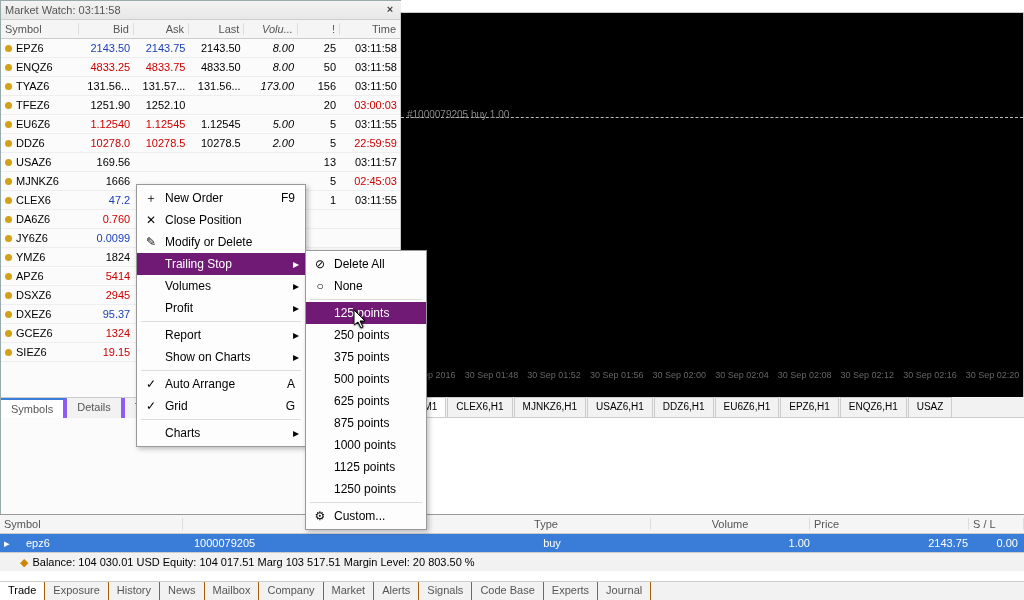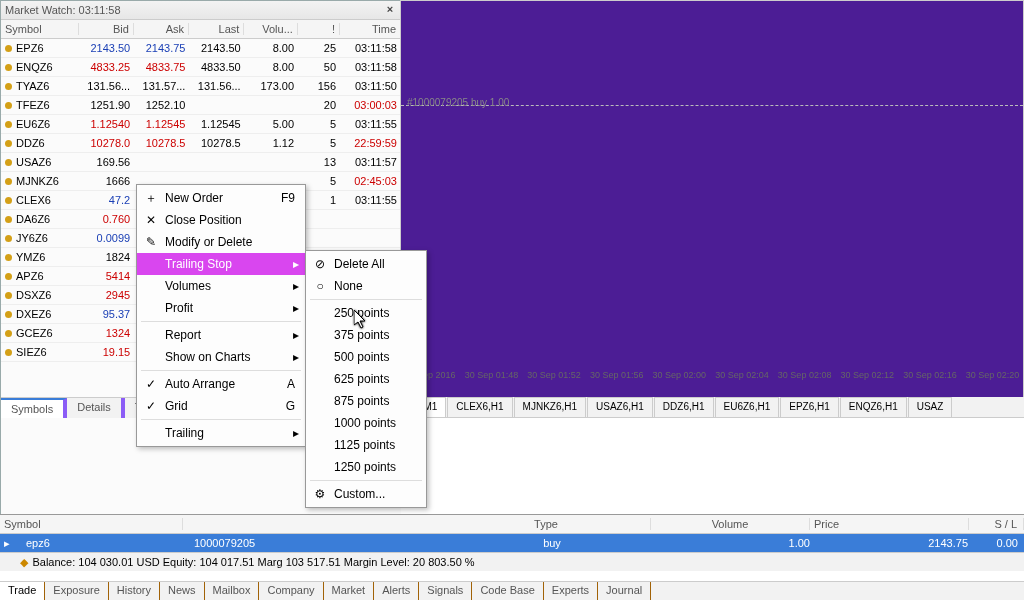--- a/index.html
+++ b/index.html
@@ -7,49 +7,49 @@
   .mw-title{background:linear-gradient(#f3f3f3,#e7e7e7);height:18px;line-height:18px;padding:0 4px;font-size:11px;color:#555;display:flex;justify-content:space-between;align-items:center;border-bottom:1px solid #ccc;}
   .mw-close{width:14px;height:14px;text-align:center;line-height:12px;font-weight:bold;cursor:pointer;color:#444;}
   .mw-head,.mw-row{display:flex;height:18px;align-items:center;border-bottom:1px solid #eee;}
   .mw-head{background:#f5f5f5;border-bottom:1px solid #ccc;}
   .mw-head>div{border-right:1px solid #ddd;padding:0 4px;text-align:right;color:#555;}
   .mw-row>div{padding:0 4px;text-align:right;}
   .c-sym{width:74px;text-align:left!important;display:flex;align-items:center;gap:4px;}
   .c-bid{width:50px;}
   .c-ask{width:50px;}
   .c-last{width:50px;}
-  .c-vol{width:48px;}
+  .c-vol{width:48px;font-style:italic;}
   .c-int{width:36px;}
   .c-time{width:56px;}
   .dot{width:7px;height:7px;border-radius:50%;background:#d4a017;display:inline-block;}
   .blue{color:#1a3fb5;}
   .red{color:#c00;}
   .tabbar{position:absolute;left:0;bottom:183px;height:20px;width:398px;border-top:1px solid #ccc;background:#f2f2f2;display:flex;}
   .tabbar .tab{padding:3px 10px;border-right:4px solid #8b5cf6;color:#555;cursor:pointer;}
   .tabbar .tab.active{background:#fff;border-top:2px solid #3a7dd8;}
-  .chart{position:absolute;left:400px;top:0;right:0;height:396px;background:#4c1d95;border:1px solid #ccc;}
+  .chart{position:absolute;left:400px;top:12px;right:0;height:396px;background:#000000;border:1px solid #ccc;}
   .chart-label{position:absolute;left:6px;top:96px;font-size:10px;color:#888;}
   .chart-dash{position:absolute;left:0;top:104px;right:0;border-top:1px dashed #bbb;}
   .timeaxis{position:absolute;left:400px;top:370px;right:0;height:20px;font-size:9px;color:#666;display:flex;justify-content:space-around;}
   .charttabs{position:absolute;left:400px;top:397px;right:0;height:20px;background:#f2f2f2;border-bottom:1px solid #ccc;display:flex;overflow:hidden;}
   .charttabs .ct{padding:3px 8px;border:1px solid #ccc;border-bottom:none;margin-right:1px;font-size:10px;white-space:nowrap;cursor:pointer;}
   .charttabs .ct.active{background:#fff;}
   .terminal{position:absolute;left:0;right:0;bottom:17px;height:68px;border-top:1px solid #999;background:#fff;}
   .term-head{display:flex;background:#f5f5f5;border-bottom:1px solid #ccc;height:18px;align-items:center;}
   .term-head>div{border-right:1px solid #ddd;padding:0 4px;color:#555;}
   .term-row{display:flex;height:18px;align-items:center;background:#3a7dd8;color:#fff;}
   .term-row>div{padding:0 4px;}
   .term-status{display:flex;height:18px;align-items:center;background:#f2f2f2;border-top:1px solid #ccc;font-size:11px;padding-left:20px;}
   .bottomtabs{position:absolute;left:0;right:0;bottom:0;height:18px;border-top:1px solid #ccc;background:#f2f2f2;display:flex;overflow:hidden;}
   .bt{padding:2px 8px;border-right:1px solid #a16207;color:#555;cursor:pointer;white-space:nowrap;}
   .bt.active{background:#fff;color:#000;}
   
   .menu{position:absolute;background:#fdfdfd;border:1px solid #999;box-shadow:2px 2px 5px rgba(0,0,0,.25);font-size:12px;padding:2px 0;}
   .mitem{display:flex;align-items:center;height:22px;padding:0 16px 0 28px;cursor:pointer;position:relative;}
-  .mitem.hl{background:#d946ef;color:#fff;}
+  .mitem.hl{background:#701a75;color:#fff;}
   .mitem .ico{position:absolute;left:6px;width:16px;text-align:center;}
   .mitem .arr{position:absolute;right:6px;}
   .mitem .kb{position:absolute;right:10px;color:#000000;}
   .msep{height:1px;background:#ddd;margin:2px 4px;}
   .cursor{position:absolute;width:14px;height:20px;pointer-events:none;}
   .cursor svg{filter:drop-shadow(0 0 1px #000);}
 </style>
 </head>
 <body>
 
@@ -129,21 +129,21 @@
         <div class="c-time"><span>03:11:55</span></div>
       </div>
       <div class="mw-row">
         <div class="c-sym">
           <span class="dot"></span>
           <span>DDZ6</span>
         </div>
         <div class="c-bid red">10278.0</div>
         <div class="c-ask red">10278.5</div>
         <div class="c-last">10278.5</div>
-        <div class="c-vol">1.12</div>
+        <div class="c-vol">2.00</div>
         <div class="c-int">5</div>
         <div class="c-time"><span class="red">22:59:59</span></div>
       </div>
       <div class="mw-row">
         <div class="c-sym">
           <span class="dot"></span>
           <span>USAZ6</span>
         </div>
         <div class="c-bid ">169.56</div>
         <div class="c-ask "></div>
@@ -309,21 +309,21 @@
     <div class="ct">USAZ</div>
   </div>
 
 <div class="terminal">
   <div class="term-head">
     <div style="width:174px;text-align:left">Symbol</div>
     <div style="width:250px"></div>
     <div style="width:200px;text-align:center">Type</div>
     <div style="width:150px;text-align:center">Volume</div>
     <div style="width:150px;text-align:left">Price</div>
-    <div style="flex:1;text-align:right;padding-right:6px">S / L</div>
+    <div style="flex:1;padding-right:6px">S / L</div>
   </div>
   <div class="term-row">
     <div style="width:14px">▸</div>
     <div style="width:160px;text-align:left">epz6</div>
     <div style="width:250px">1000079205</div>
     <div style="width:200px;text-align:center">buy</div>
     <div style="width:150px;text-align:right">1.00</div>
     <div style="width:150px;text-align:right">2143.75</div>
     <div style="flex:1;text-align:right;padding-right:6px">0.00</div>
   </div>
@@ -389,35 +389,38 @@
       <span>Auto Arrange</span>
       <span class="kb">A</span>
     </div>
     <div class="mitem">
       <span class="ico">✓</span>
       <span>Grid</span>
       <span class="kb">G</span>
     </div>
     <div class="msep"></div>
     <div class="mitem">
-      <span>Trailing</span>
+      <span>Charts</span>
       <span class="arr">▸</span>
     </div>
   </div>
 
 <div class="menu" id="menu2" style="left:305px;top:250px;width:120px">
     <div class="mitem">
       <span class="ico">⊘</span>
       <span>Delete All</span>
     </div>
     <div class="mitem">
       <span class="ico">○</span>
       <span>None</span>
     </div>
     <div class="msep"></div>
+    <div class="mitem hl">
+      <span>125 points</span>
+    </div>
     <div class="mitem">
       <span>250 points</span>
     </div>
     <div class="mitem">
       <span>375 points</span>
     </div>
     <div class="mitem">
       <span>500 points</span>
     </div>
     <div class="mitem">

